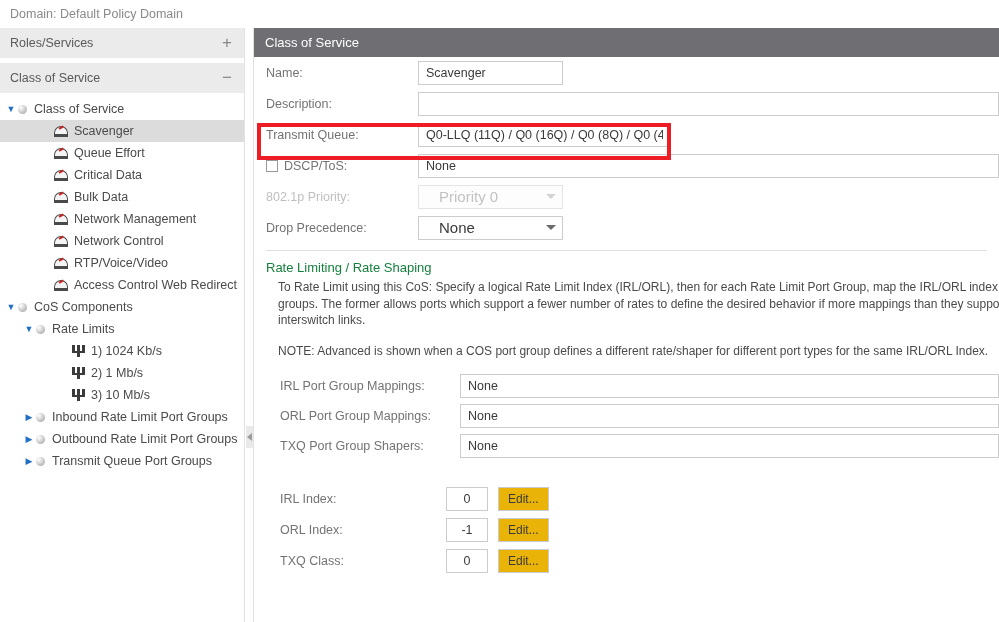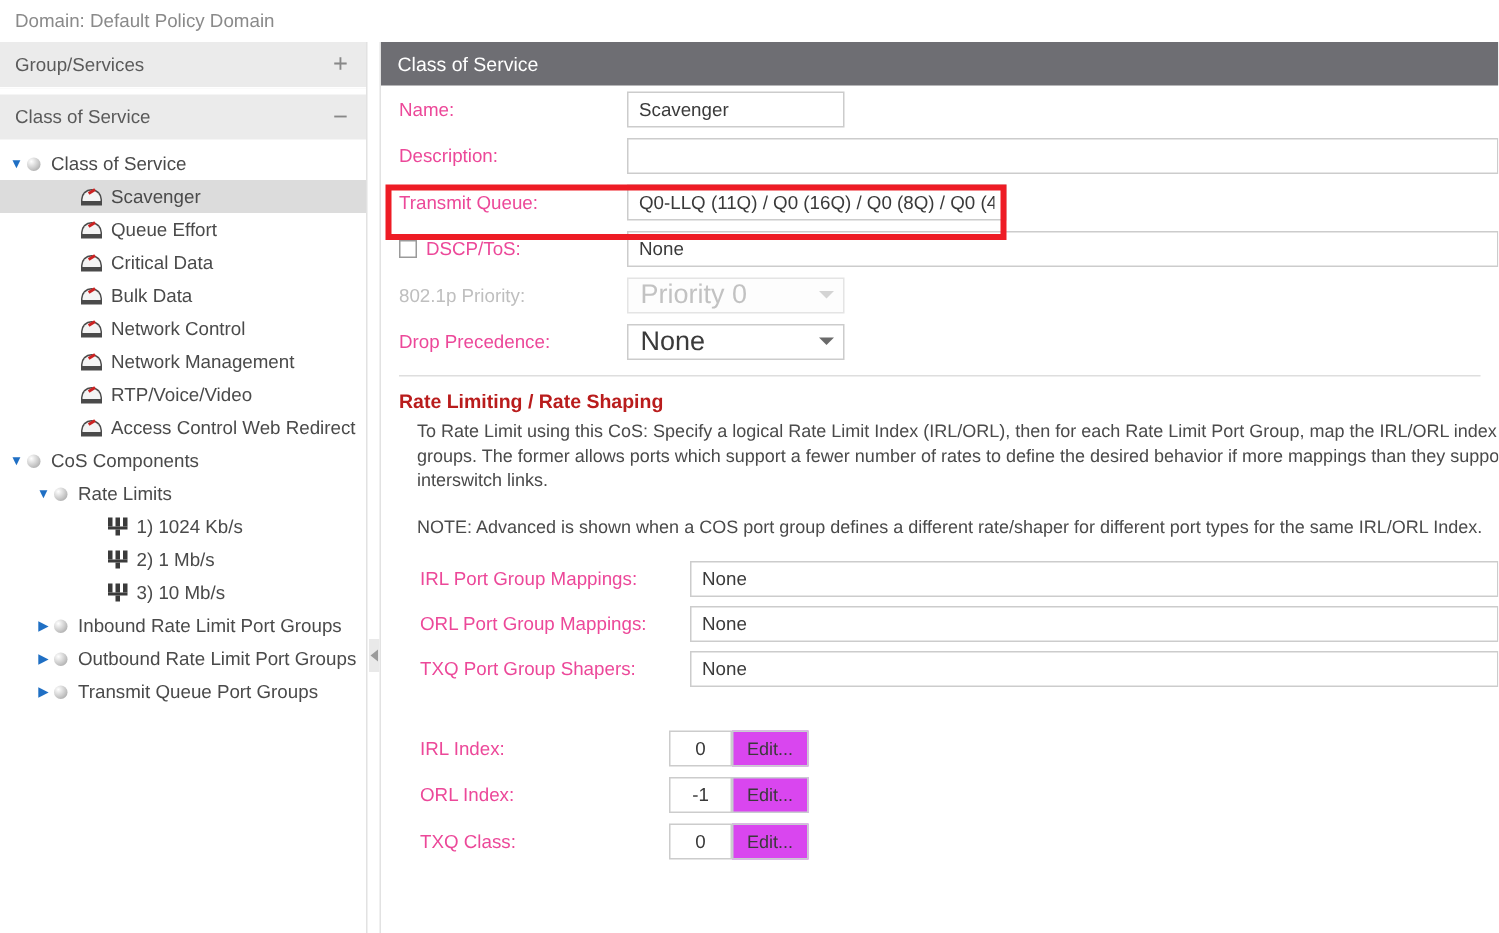--- a/index.html
+++ b/index.html
@@ -224,21 +224,21 @@
     display: flex;
     align-items: center;
     height: 31px;
     padding-left: 12px;
     box-sizing: border-box;
   }
   .f-label {
     width: 152px;
     min-width: 152px;
     font-size: 12.5px;
-    color: #ec4899;
+    color: #737373;
   }
   .f-label.disabled { color: #bfbfbf; }
 
   .chk {
     width: 12px; height: 12px;
     min-width: 12px;
     border: 1px solid #9a9a9a;
     background: #fff;
     display: inline-block;
     margin-right: 6px;
@@ -261,23 +261,23 @@
   .w-short { width: 145px; }
   .w-mid   { width: 253px; }
   .w-wide  { width: 600px; }
 
   .combo {
     height: 24px;
     border: 1px solid #cccccc;
     background: #ffffff;
     display: flex;
     align-items: center;
-    padding: 0 6px 0 8px;
-    box-sizing: border-box;
-    font-size: 18px;
+    padding: 0 6px 0 20px;
+    box-sizing: border-box;
+    font-size: 15px;
     color: #3a3a3a;
     justify-content: space-between;
   }
   .combo.disabled {
     border-color: #e4e4e4;
     color: #c2c2c2;
     background: #fdfdfd;
   }
   .caret {
     width: 0; height: 0;
@@ -301,23 +301,22 @@
   }
 
   
   .sep {
     height: 1px;
     background: #dedede;
     margin: 7px 12px 0 12px;
   }
   .section-title {
     font-size: 13px;
-    color: #b91c1c;
+    color: #15803d;
     padding: 9px 0 4px 12px;
-    font-weight: bold;
   }
   .para {
     font-size: 12px;
     color: #4a4a4a;
     line-height: 16.5px;
     padding-left: 24px;
     width: 1090px;
     white-space: normal;
   }
   .para.note { padding-top: 14px; }
@@ -325,22 +324,22 @@
   .f-row.tall { height: 30px; }
   .f-label.wide { width: 180px; min-width: 180px; }
   .f-row.tall .f-label { padding-left: 14px; }
 
   .idx-row { height: 31px; }
   .idx-row .f-label { padding-left: 14px; width: 166px; min-width: 166px; }
   .idx-input { width: 42px; text-align: center; padding: 0; }
   .btn {
     height: 24px;
     min-width: 50px;
-    margin-left: 0;
-    background: #d946ef;
+    margin-left: 10px;
+    background: #eab308;
     border: 1px solid #c8ccd0;
     font-family: "Liberation Sans", sans-serif;
     font-size: 12px;
     color: #3a3a3a;
     box-sizing: border-box;
     cursor: pointer;
     padding: 0 9px;
   }
 
   .gap-1 { height: 12px; }
@@ -349,21 +348,21 @@
 </head>
 <body>
 
 <div class="domain-bar">Domain: Default Policy Domain</div>
 
 <div class="workspace">
 
   <div class="sidebar">
 
     <div class="accordion-header">
-      <span>Group/Services</span>
+      <span>Roles/Services</span>
       <span class="accordion-sign">+</span>
     </div>
 
     <div class="accordion-header second">
       <span>Class of Service</span>
       <span class="accordion-sign">−</span>
     </div>
 
     <div class="tree" id="tree-container">
         <div class="tree-row indent-1">
@@ -407,30 +406,30 @@
           </span>
           <span>Bulk Data</span>
         </div>
         <div class="tree-row indent-3">
           <span class="twisty spacer">·</span>
           <span class="cos-icon">
             <span class="dome"></span>
             <span class="needle"></span>
             <span class="base"></span>
           </span>
+          <span>Network Management</span>
+        </div>
+        <div class="tree-row indent-3">
+          <span class="twisty spacer">·</span>
+          <span class="cos-icon">
+            <span class="dome"></span>
+            <span class="needle"></span>
+            <span class="base"></span>
+          </span>
           <span>Network Control</span>
-        </div>
-        <div class="tree-row indent-3">
-          <span class="twisty spacer">·</span>
-          <span class="cos-icon">
-            <span class="dome"></span>
-            <span class="needle"></span>
-            <span class="base"></span>
-          </span>
-          <span>Network Management</span>
         </div>
         <div class="tree-row indent-3">
           <span class="twisty spacer">·</span>
           <span class="cos-icon">
             <span class="dome"></span>
             <span class="needle"></span>
             <span class="base"></span>
           </span>
           <span>RTP/Voice/Video</span>
         </div>

